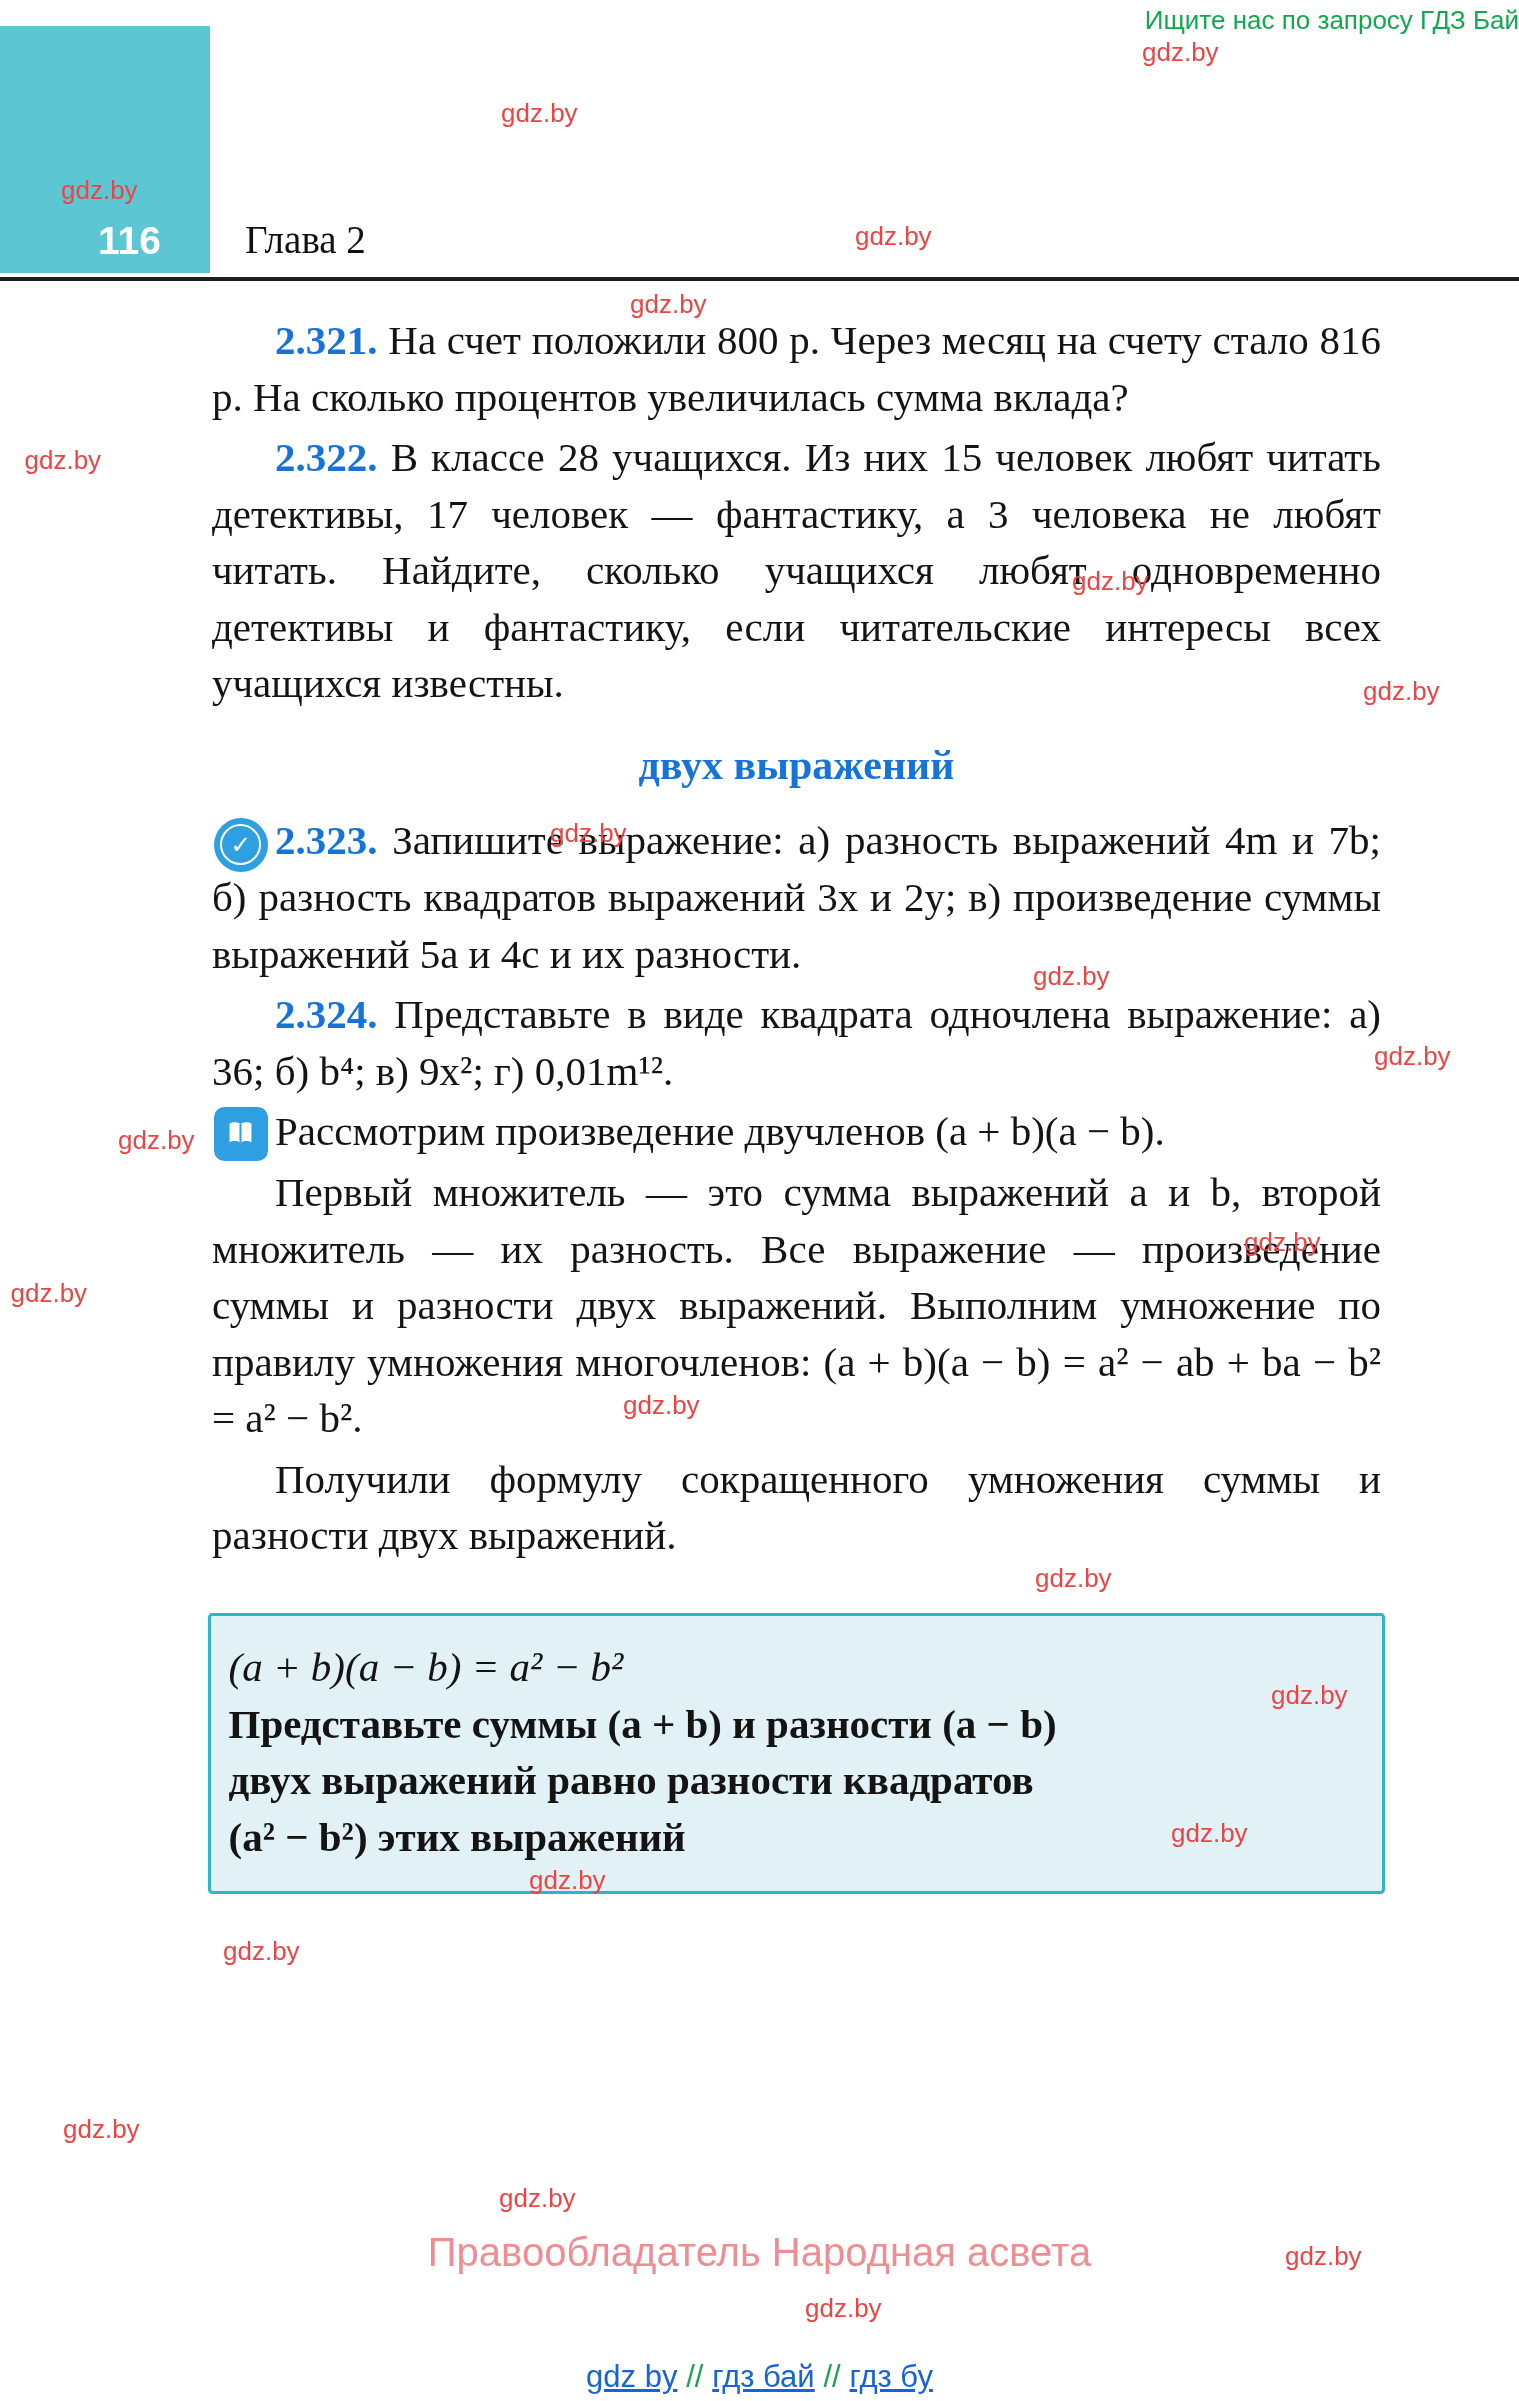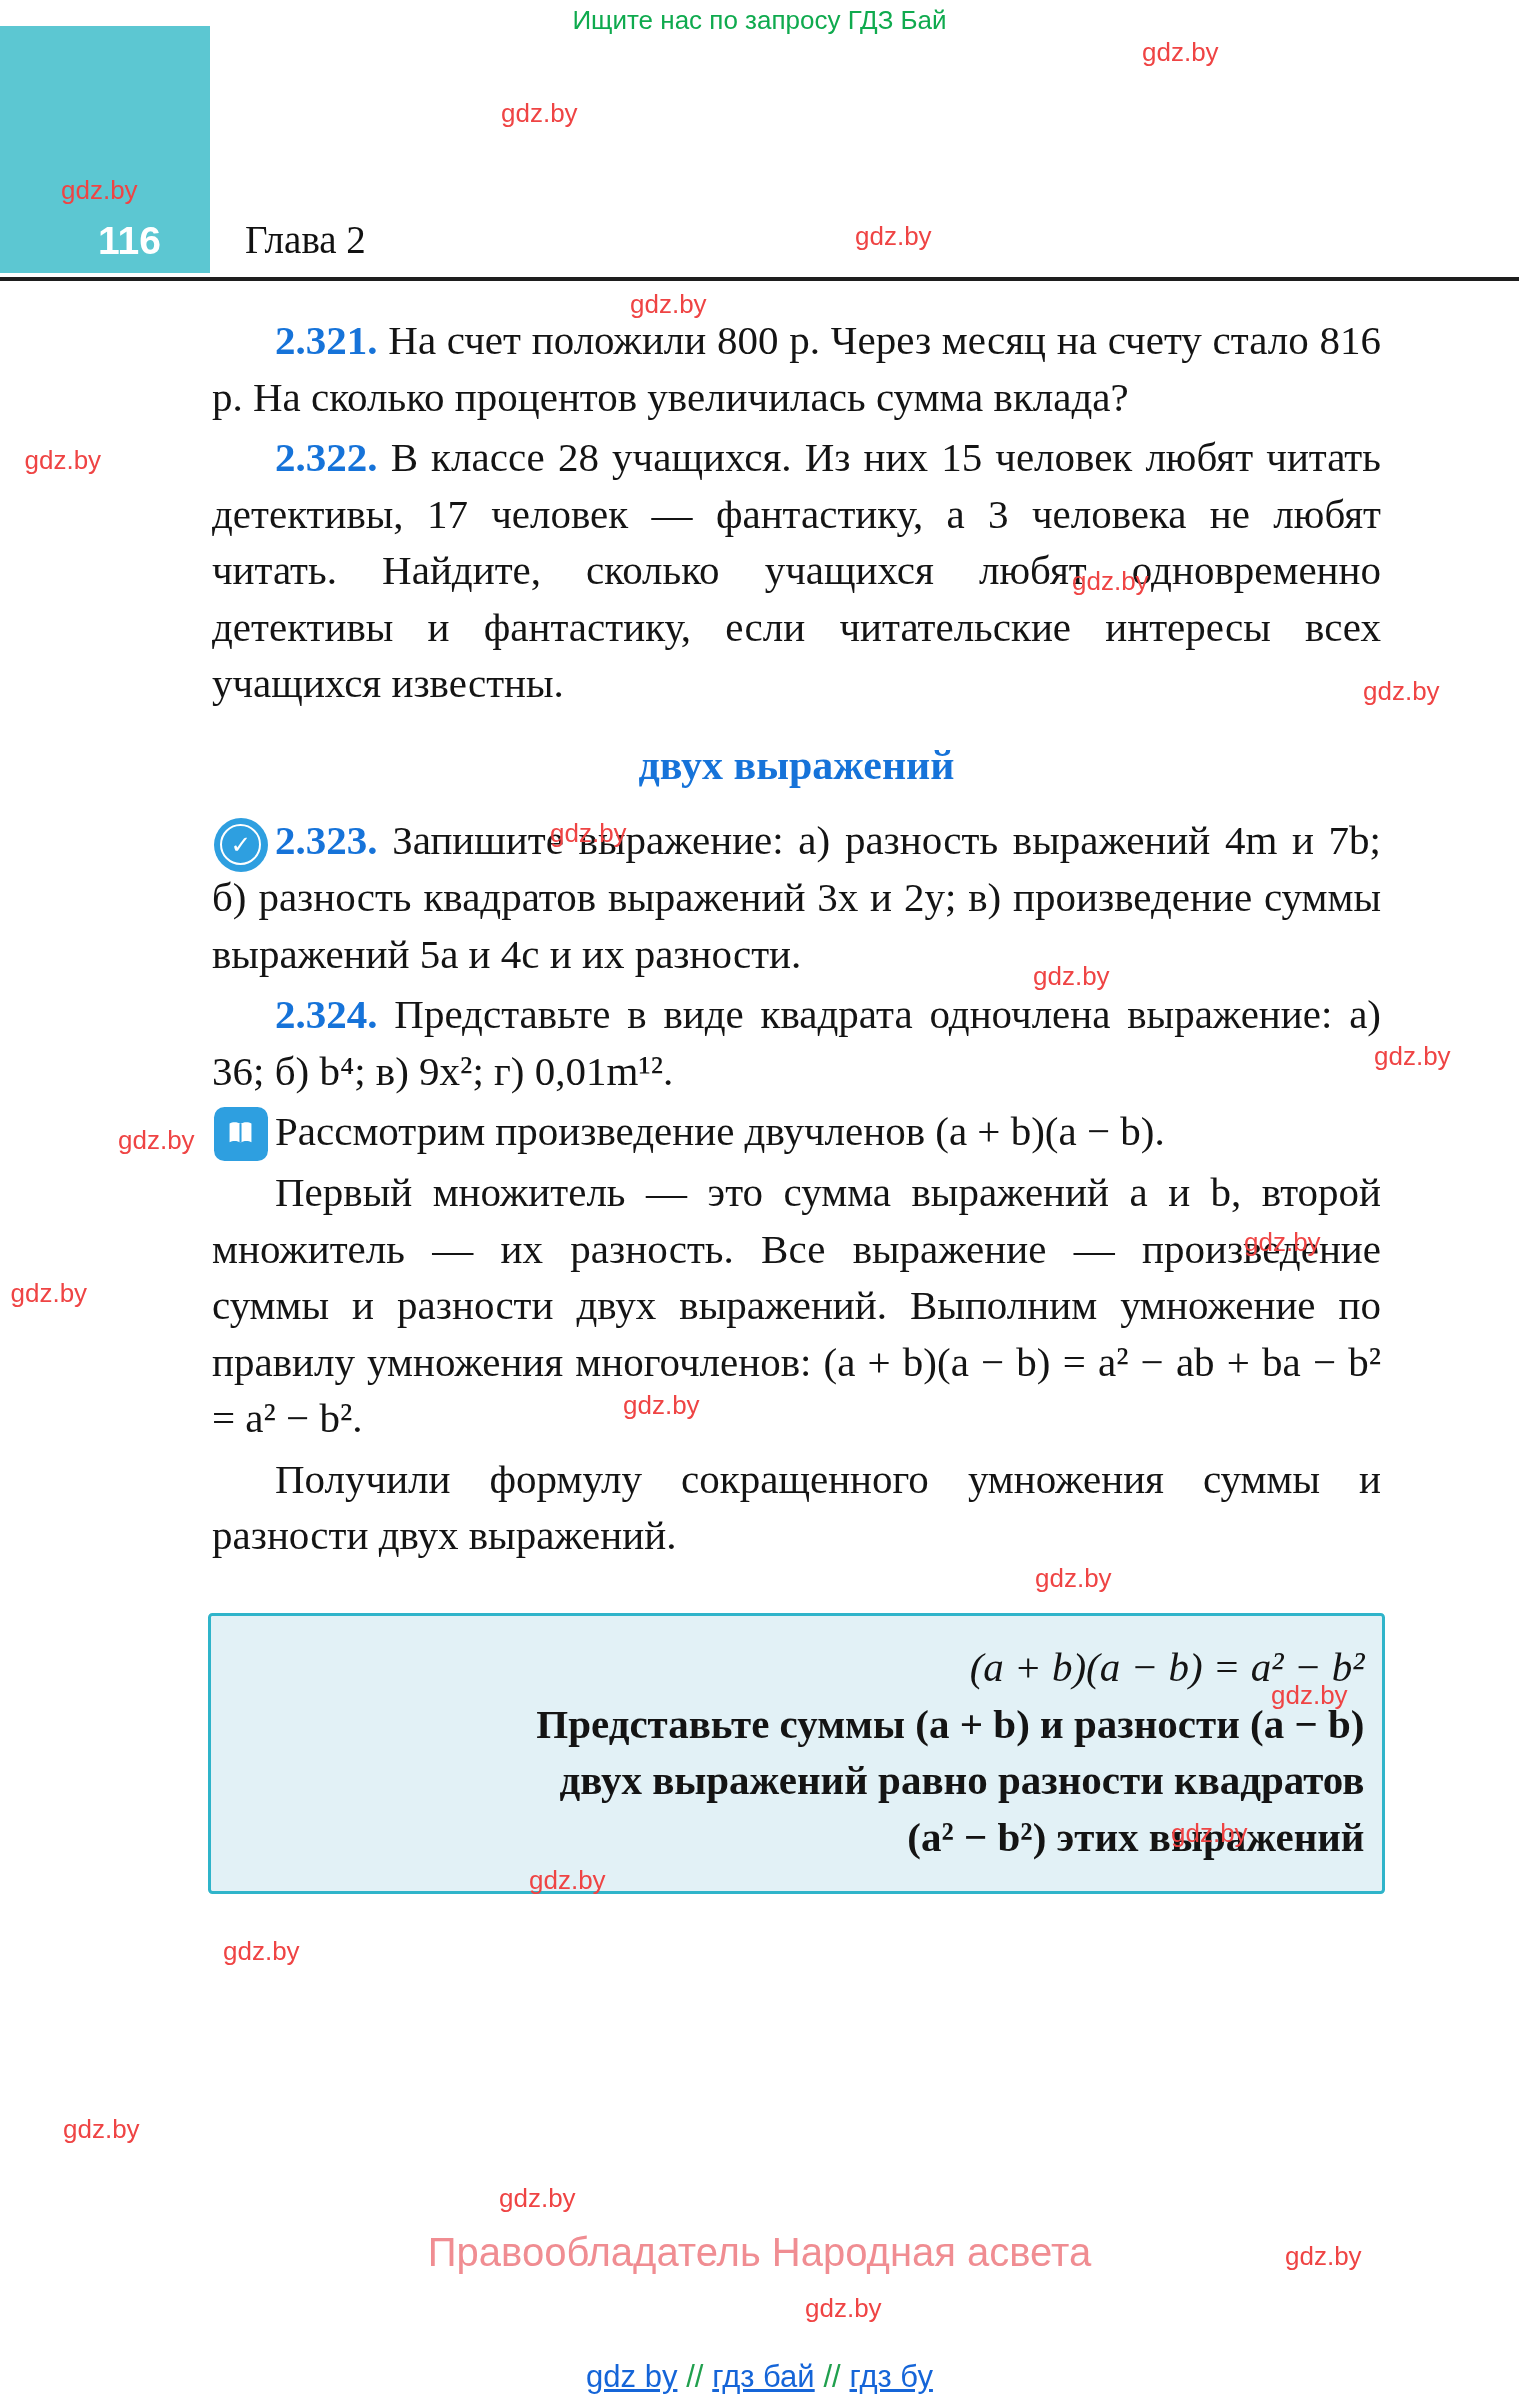--- a/index.html
+++ b/index.html
@@ -1,21 +1,21 @@
 <!DOCTYPE html>
 <html lang="ru" style="font-size:14px"><head>
 <meta charset="utf-8">
 <style>
   html,body{margin:0;padding:0;}
   body{
     width:1519px;height:2401px;position:relative;background:#ffffff;
     font-family:"Liberation Serif", serif;color:#141414;overflow:hidden;
   }
   .top-banner{
-    position:absolute;top:5.3px;left:0;width:100%;text-align:center;
+    position:absolute;top:5.3px;left:0;width:100%;text-align:right;
     color:#0faa4e;font-family:"Liberation Sans",sans-serif;font-size:26px;
   }
   .teal-block{
     position:absolute;left:0;top:26px;width:210px;height:247px;
     background:#5cc7d2;
   }
   .page-number{
     position:absolute;left:98px;top:219px;color:#ffffff;
     font-family:"Liberation Sans",sans-serif;font-weight:bold;font-size:39px;
   }
@@ -47,21 +47,21 @@
     display:flex;align-items:center;justify-content:center;
     color:#fff;font-size:24.5px;font-weight:bold;font-family:"DejaVu Sans",sans-serif;
   }
   .icon-book{
     position:absolute;left:1.8px;top:3.5px;width:54px;height:54px;border-radius:10.5px;
     background:#2e9fe0;display:flex;align-items:center;justify-content:center;
     text-indent:0;
   }
   .formula-box{
     margin-top:49px;border:3.5px solid #2fb4ca;background:#e2f1f6;border-radius:4.4px;
-    padding:23px 17.5px 26px 17.5px;text-align:right;
+    padding:23px 17.5px 26px 17.5px;text-align:left;
   }
   .formula-box p{text-indent:0;margin:0;}
   .formula-box .formula{font-style:italic;}
   .formula-box .bold-line{font-weight:bold;}
   .copyright{
     position:absolute;top:2230px;left:0;width:100%;text-align:center;
     color:#f08d92;font-family:"Liberation Sans",sans-serif;font-size:40px;
   }
   .links{
     position:absolute;top:2359px;left:0;width:100%;text-align:center;

